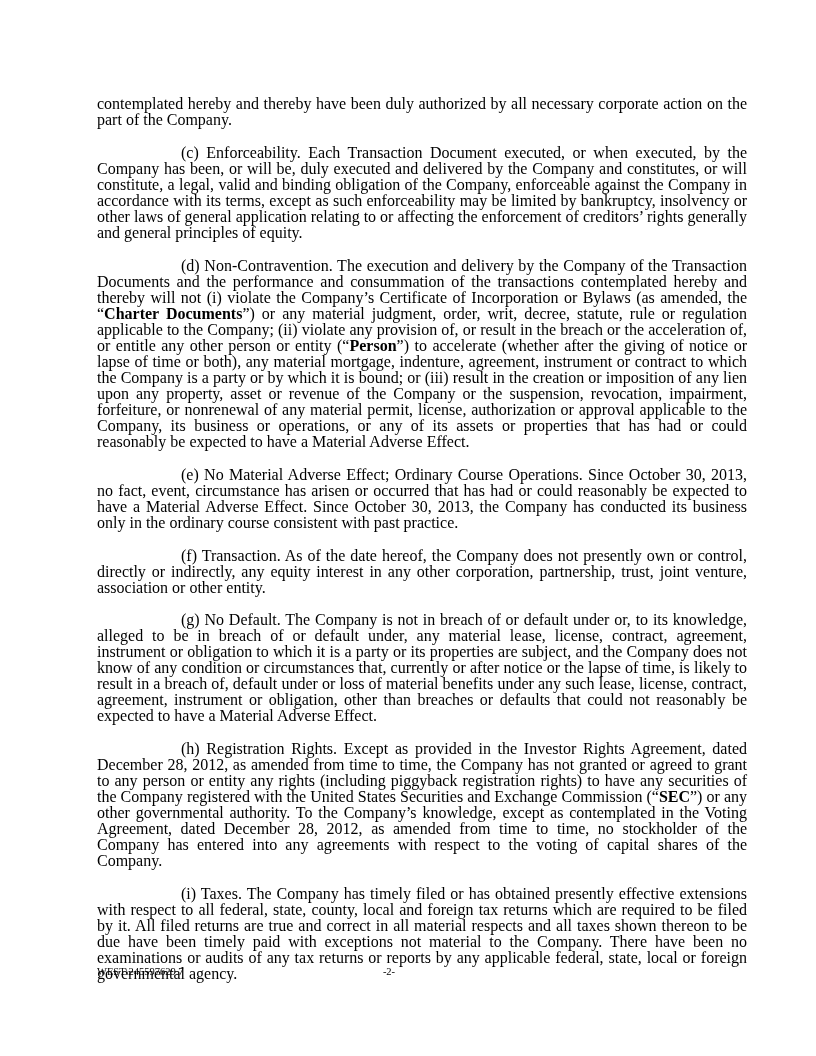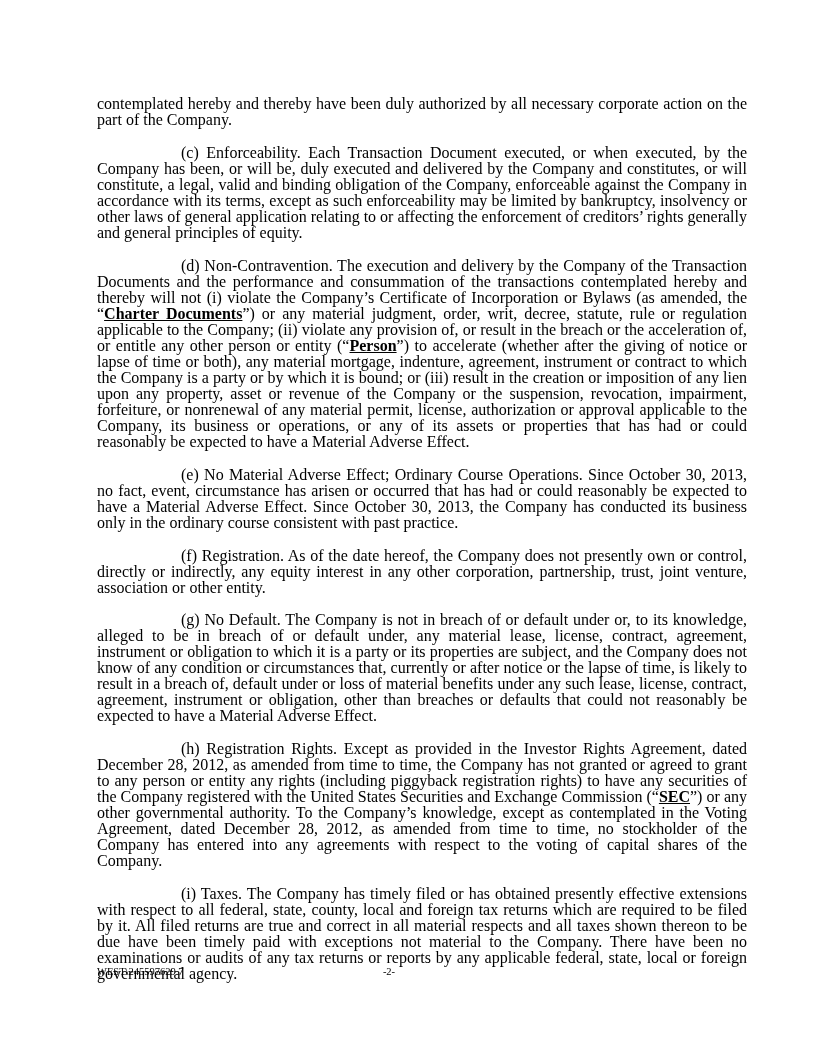--- a/index.html
+++ b/index.html
@@ -19,42 +19,42 @@
     position: absolute;
     left: 97px; top: 96px;
     width: 650px;
     font-size: 16px;
     line-height: 16px;
     text-align: justify;
   }
   p.para { margin: 0 0 16.9px 0; padding: 0; }
   p.para.indent { text-indent: 84px; }
   .seg-i { }
-  .seg-b { font-weight: bold; text-decoration: underline; }
+  .seg-b { font-weight: bold; }
   .footer {
     position: absolute;
     left: 97px; top: 965px;
     width: 650px;
     font-size: 10.5px;
     line-height: 13px;
   }
   .footer-docid { position: absolute; left: 0; top: 0; }
   .footer-pageno { position: absolute; left: 262px; top: 0; width: 60px; text-align: center; }
 </style>
 </head>
 <body>
 
 <div class="page">
   <div class="content">
 
   <p class="para"><span class="seg-n">contemplated hereby and thereby have been duly authorized by all necessary corporate action on the part of the Company.</span></p>
       <p class="para indent"><span class="seg-n">(c) </span><span class="seg-i">Enforceability</span><span class="seg-n">.  Each Transaction Document executed, or when executed, by the Company has been, or will be, duly executed and delivered by the Company and constitutes, or will constitute, a legal, valid and binding obligation of the Company, enforceable against the Company in accordance with its terms, except as such enforceability may be limited by bankruptcy, insolvency or other laws of general application relating to or affecting the enforcement of creditors’ rights generally and general principles of equity.</span></p>
       <p class="para indent"><span class="seg-n">(d) </span><span class="seg-i">Non-Contravention</span><span class="seg-n">.  The execution and delivery by the Company of the Transaction Documents and the performance and consummation of the transactions contemplated hereby and thereby will not (i) violate the Company’s Certificate of Incorporation or Bylaws (as amended, the “</span><span class="seg-b">Charter Documents</span><span class="seg-n">”) or any material judgment, order, writ, decree, statute, rule or regulation applicable to the Company; (ii) violate any provision of, or result in the breach or the acceleration of, or entitle any other person or entity (“</span><span class="seg-b">Person</span><span class="seg-n">”) to accelerate (whether after the giving of notice or lapse of time or both), any material mortgage, indenture, agreement, instrument or contract to which the Company is a party or by which it is bound; or (iii) result in the creation or imposition of any lien upon any property, asset or revenue of the Company or the suspension, revocation, impairment, forfeiture, or nonrenewal of any material permit, license, authorization or approval applicable to the Company, its business or operations, or any of its assets or properties that has had or could reasonably be expected to have a Material Adverse Effect.</span></p>
       <p class="para indent"><span class="seg-n">(e) </span><span class="seg-i">No Material Adverse Effect; Ordinary Course Operations</span><span class="seg-n">.  Since October 30, 2013, no fact, event, circumstance has arisen or occurred that has had or could reasonably be expected to have a Material Adverse Effect.  Since October 30, 2013, the Company has conducted its business only in the ordinary course consistent with past practice.</span></p>
-      <p class="para indent"><span class="seg-n">(f) </span><span class="seg-i">Registration</span><span class="seg-n">.  As of the date hereof, the Company does not presently own or control, directly or indirectly, any equity interest in any other corporation, partnership, trust, joint venture, association or other entity.</span></p>
+      <p class="para indent"><span class="seg-n">(f) </span><span class="seg-i">Transaction</span><span class="seg-n">.  As of the date hereof, the Company does not presently own or control, directly or indirectly, any equity interest in any other corporation, partnership, trust, joint venture, association or other entity.</span></p>
       <p class="para indent"><span class="seg-n">(g) </span><span class="seg-i">No Default</span><span class="seg-n">.  The Company is not in breach of or default under or, to its knowledge, alleged to be in breach of or default under, any material lease, license, contract, agreement, instrument or obligation to which it is a party or its properties are subject, and the Company does not know of any condition or circumstances that, currently or after notice or the lapse of time, is likely to result in a breach of, default under or loss of material benefits under any such lease, license, contract, agreement, instrument or obligation, other than breaches or defaults that could not reasonably be expected to have a Material Adverse Effect.</span></p>
       <p class="para indent"><span class="seg-n">(h) </span><span class="seg-i">Registration Rights</span><span class="seg-n">.  Except as provided in the Investor Rights Agreement, dated December 28, 2012, as amended from time to time, the Company has not granted or agreed to grant to any person or entity any rights (including piggyback registration rights) to have any securities of the Company registered with the United States Securities and Exchange Commission (“</span><span class="seg-b">SEC</span><span class="seg-n">”) or any other governmental authority.  To the Company’s knowledge, except as contemplated in the Voting Agreement, dated December 28, 2012, as amended from time to time, no stockholder of the Company has entered into any agreements with respect to the voting of capital shares of the Company.</span></p>
       <p class="para indent"><span class="seg-n">(i)  </span><span class="seg-i">Taxes</span><span class="seg-n">.  The Company has timely filed or has obtained presently effective extensions with respect to all federal, state, county, local and foreign tax returns which are required to be filed by it.  All filed returns are true and correct in all material respects and all taxes shown thereon to be due have been timely paid with exceptions not material to the Company.   There have been no examinations or audits of any tax returns or reports by any applicable federal, state, local or foreign governmental agency.</span></p>
     </div>
   <div class="footer">
     <span class="footer-docid">WEST\245597629.7</span>
     <span class="footer-pageno">-2-</span>
   </div>
 </div>
 

